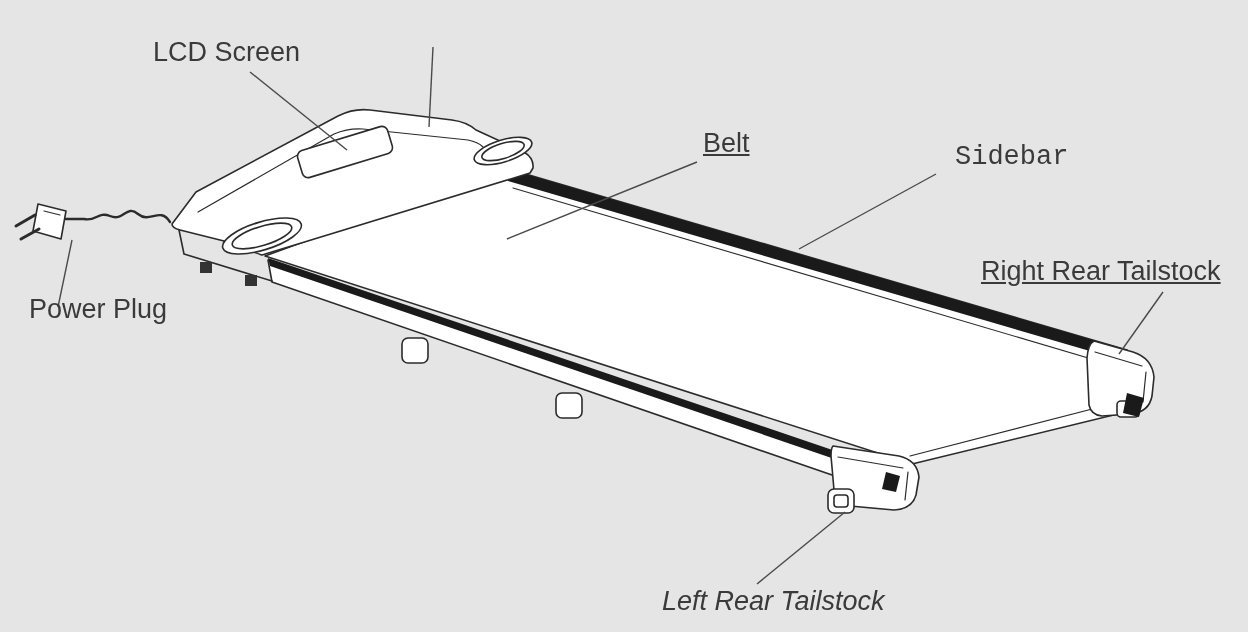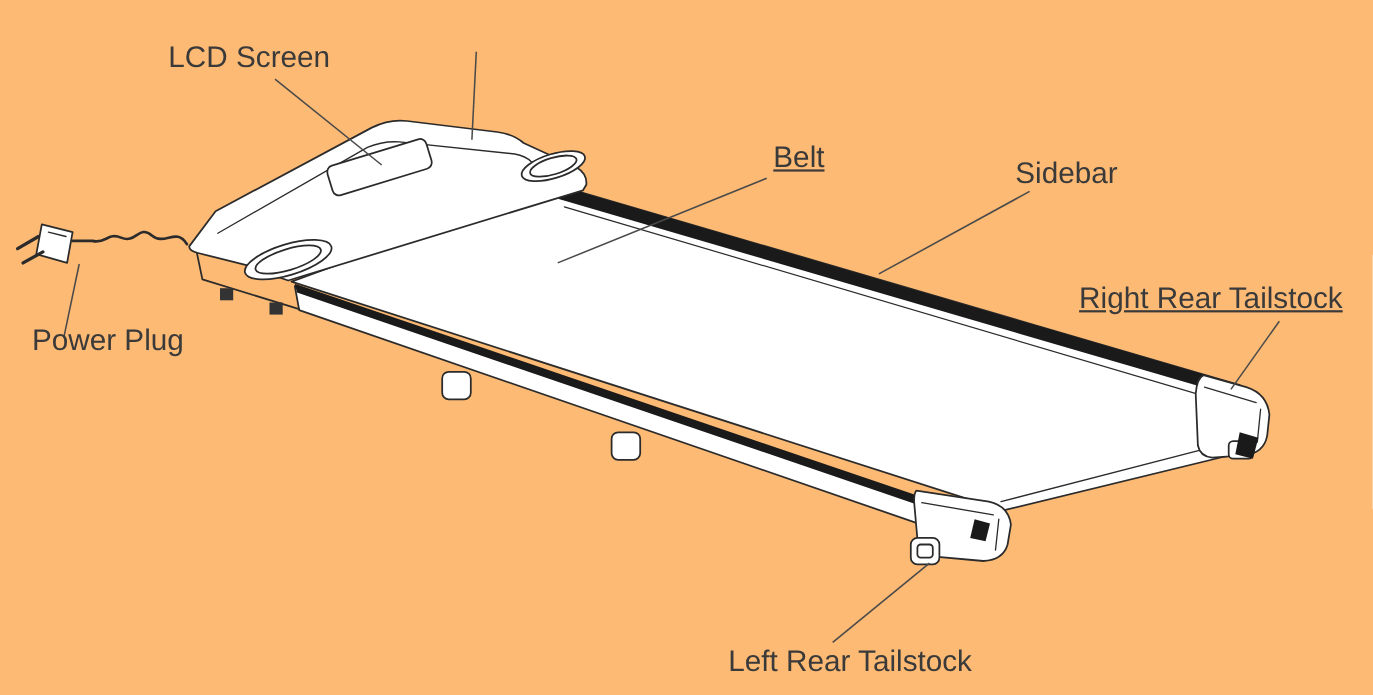--- a/index.html
+++ b/index.html
@@ -4,44 +4,44 @@
 <style>
   html, body {
     margin: 0;
     padding: 0;
     background: #ffffff;
   }
   #stage {
     position: relative;
     width: 1248px;
     height: 632px;
-    background: #fdba74;
+    background: #e5e5e5;
     overflow: hidden;
     font-family: "Liberation Sans", sans-serif;
   }
   #diagram-svg {
     position: absolute;
     left: 0;
     top: 0;
   }
   .part-label {
     position: absolute;
     font-size: 27px;
     line-height: 1.1;
     color: #3a3a3a;
     white-space: nowrap;
     user-select: none;
   }
   .lbl-lcd        { left: 153px; top: 38px;  }
   .lbl-motor      { left: 355px; top: 16px;  }
   .lbl-belt       { left: 703px; top: 129px; text-decoration: underline; }
-  .lbl-sidebar    { left: 923px; top: 143px; }
+  .lbl-sidebar    { left: 955px; top: 143px; font-family: Liberation Mono, monospace; }
   .lbl-rrt        { left: 981px; top: 257px; text-decoration: underline; }
   .lbl-power      { left: 13px;  top: 295px; margin-left: 16px; }
-  .lbl-lrt        { left: 662px; top: 587px; }
+  .lbl-lrt        { left: 662px; top: 587px; font-style: italic; }
 </style>
 </head>
 <body>
 
 <div id="stage">
 
   <svg id="diagram-svg" width="1248" height="632" viewBox="0 0 1248 632">
 
     <g stroke="#2b2b2b" stroke-width="1.6" fill="none" stroke-linejoin="round" stroke-linecap="round">
 

